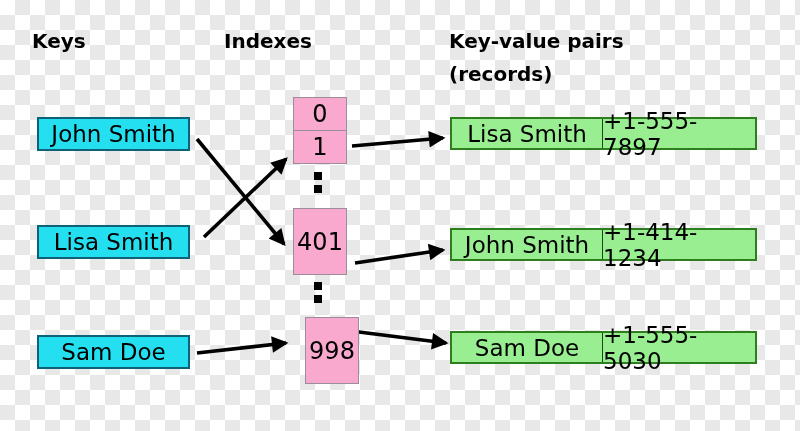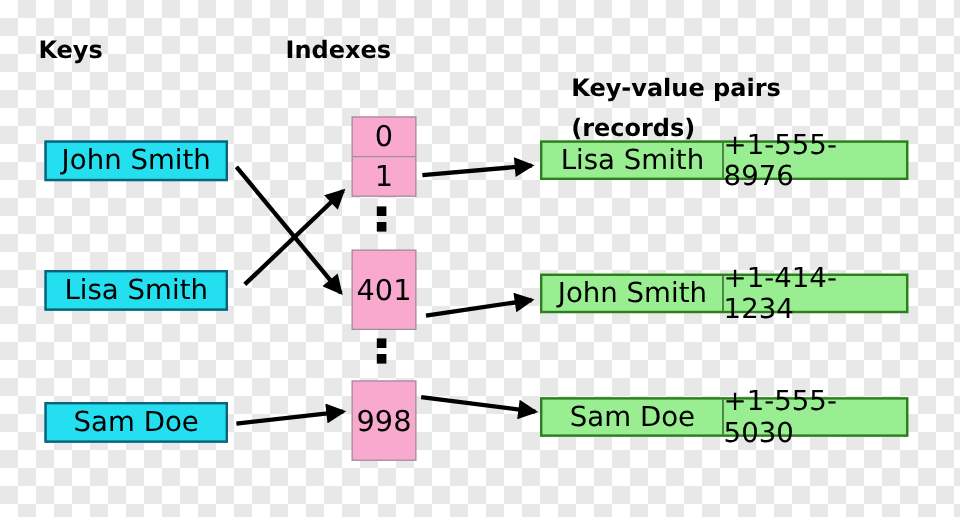--- a/index.html
+++ b/index.html
@@ -9,38 +9,38 @@
     background-color:#fff;
     background-image:
       linear-gradient(45deg, var(--checker-dark,#e8e8e8) 25%, transparent 25%, transparent 75%, var(--checker-dark,#e8e8e8) 75%),
       linear-gradient(45deg, var(--checker-dark,#e8e8e8) 25%, transparent 25%, transparent 75%, var(--checker-dark,#e8e8e8) 75%);
     background-size:30px 30px;
     background-position:0 0,15px 15px;
   }
   .arrows{position:absolute;left:0;top:0;pointer-events:none;}
   .hdr{position:absolute;top:25px;font-weight:bold;font-size:20px;line-height:33px;text-align:left;white-space:nowrap;}
   .hdr-keys{left:32px;width:160px;}
-  .hdr-indexes{left:238px;width:160px;}
-  .hdr-records{left:476px;width:312px;margin-top:32px;}
+  .hdr-indexes{left:224px;width:160px;}
+  .hdr-records{left:449px;width:312px;}
   .keybox{
     position:absolute;left:37px;width:153px;height:34px;box-sizing:border-box;
     background:var(--key-fill,#24dff0);border:2px solid var(--key-border,#0e6278);
     display:flex;align-items:center;justify-content:center;font-size:23px;
   }
   .key-john{top:117px;}
   .key-lisa{top:225px;}
   .key-sam{top:335px;}
   .idxgroup{
     position:absolute;left:293px;width:54px;height:67px;box-sizing:border-box;
     background:var(--index-fill,#f9a8ce);border:1.5px solid var(--index-border,#9c8d9c);
     display:flex;flex-direction:column;
   }
   .idxgroup-1{top:97px;}
   .idxgroup-2{top:208px;}
-  .idxgroup-3{top:317px;}
+  .idxgroup-3{top:317px;margin-left:12px;}
   .idxcell{flex:1;display:flex;align-items:center;justify-content:center;font-size:24px;}
   .idxcell + .idxcell{border-top:1.5px solid var(--index-border,#9c8d9c);}
   .vdots{position:absolute;left:314px;display:flex;flex-direction:column;gap:5px;}
   .vdots-1{top:172px;}
   .vdots-2{top:282px;}
   .dot{width:8px;height:8px;background:#000;}
   .record{
     position:absolute;left:450px;width:307px;height:33px;box-sizing:border-box;
     background:var(--record-fill,#98ee90);border:2px solid var(--record-border,#2e7d1f);
     display:flex;font-size:23px;
@@ -99,21 +99,21 @@
     <div class="dot"></div>
     <div class="dot"></div>
   </div>
 
   <div class="idxgroup idxgroup-3">
     <div class="idxcell">998</div>
   </div>
 
   <div class="record rec-lisa">
     <div class="rec-name">Lisa Smith</div>
-    <div class="rec-phone">+1-555-8976</div>
+    <div class="rec-phone">+1-555-7897</div>
   </div>
 
   <div class="record rec-john">
     <div class="rec-name">John Smith</div>
     <div class="rec-phone">+1-414-1234</div>
   </div>
 
   <div class="record rec-sam">
     <div class="rec-name">Sam Doe</div>
     <div class="rec-phone">+1-555-5030</div>

